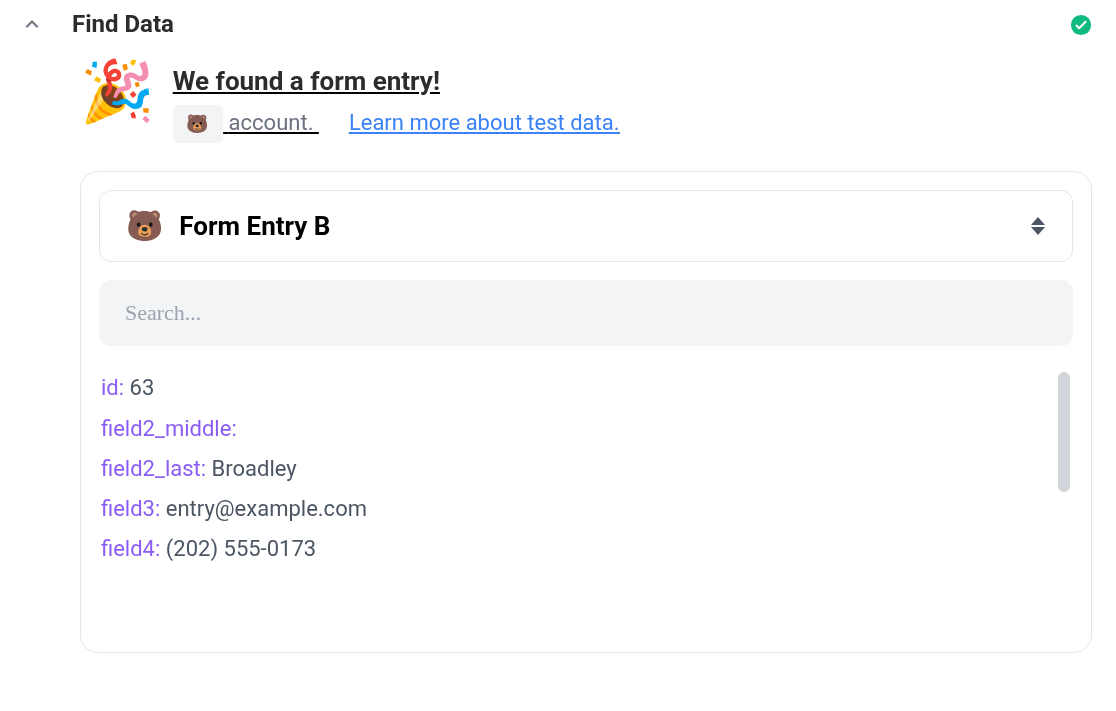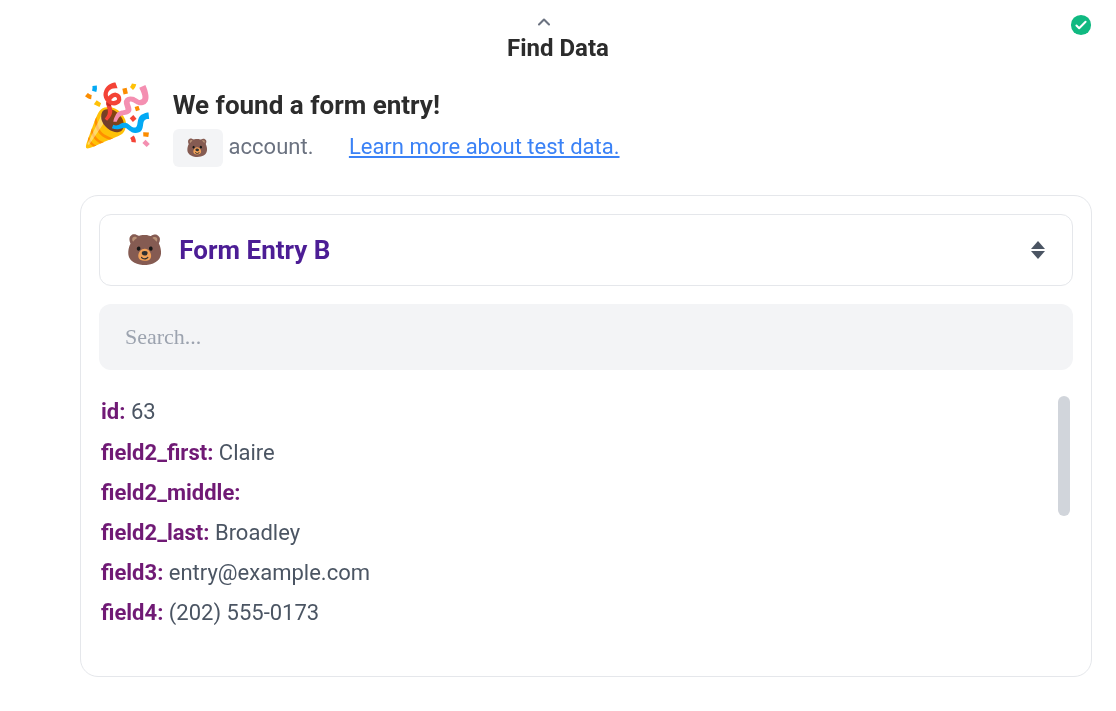--- a/index.html
+++ b/index.html
@@ -13,21 +13,20 @@
       width: 1116px;
       height: 711px;
       position: relative;
       overflow: hidden;
     }
     .header {
       display: flex;
       align-items: center;
       padding: 10px 20px 10px 20px;
       position: relative;
-      flex-direction: column;
     }
     .chevron-up {
       width: 24px;
       height: 24px;
       display: flex;
       align-items: center;
       justify-content: center;
       cursor: pointer;
       margin-right: 28px;
     }
@@ -60,20 +59,21 @@
       margin-top: 18px;
       margin-bottom: 28px;
     }
     .party-icon {
       font-size: 60px;
       line-height: 1;
       margin-top: -4px;
     }
     .found-text {
       flex: 1;
+      text-decoration: underline;
     }
     .found-title {
       font-size: 26px;
       font-weight: 700;
       color: #2c2c2c;
       margin-bottom: 8px;
     }
     .found-subtitle {
       font-size: 22px;
       color: #6b7280;
@@ -117,21 +117,21 @@
       position: relative;
       margin-bottom: 18px;
     }
     .form-select-icon {
       font-size: 30px;
       line-height: 1;
     }
     .form-select-label {
       font-size: 26px;
       font-weight: 700;
-      color: #4c1d95;
+      color: #000000;
       flex: 1;
     }
     .sort-arrows {
       display: flex;
       flex-direction: column;
       gap: 0;
     }
     .sort-arrows svg {
       width: 16px;
       height: 10px;
@@ -156,22 +156,22 @@
       position: relative;
       height: 272px;
       overflow: hidden;
     }
     .field-row {
       font-size: 22px;
       line-height: 1.82;
       color: #4b5563;
     }
     .field-key {
-      font-weight: 700;
-      color: #701a75;
+      font-weight: 400;
+      color: #8b5cf6;
     }
     .scrollbar {
       position: absolute;
       right: 3px;
       top: 4px;
       width: 12px;
       height: 120px;
       background: #d1d5db;
       border-radius: 6px;
     }
@@ -222,21 +222,20 @@
         <svg viewBox="0 0 16 10">
             <polygon points="8,9 15,1 1,1" fill="#4b5563"></polygon>
           </svg>
       </div>
     </div>
 
     <input type="text" class="search-box" placeholder="Search..." style="">
 
     <div class="fields-area">
       <div class="field-row"><span class="field-key">id:</span> <span>63</span></div>
-      <div class="field-row"><span class="field-key">field2_first:</span> <span>Claire</span></div>
       <div class="field-row"><span class="field-key">field2_middle:</span> <span></span></div>
       <div class="field-row"><span class="field-key">field2_last:</span> <span>Broadley</span></div>
       <div class="field-row"><span class="field-key">field3:</span> <span>entry@example.com</span></div>
       <div class="field-row"><span class="field-key">field4:</span> <span>(202) 555-0173</span></div>
       <div class="scrollbar"></div>
     </div>
 
   </div>
 
 </div>

